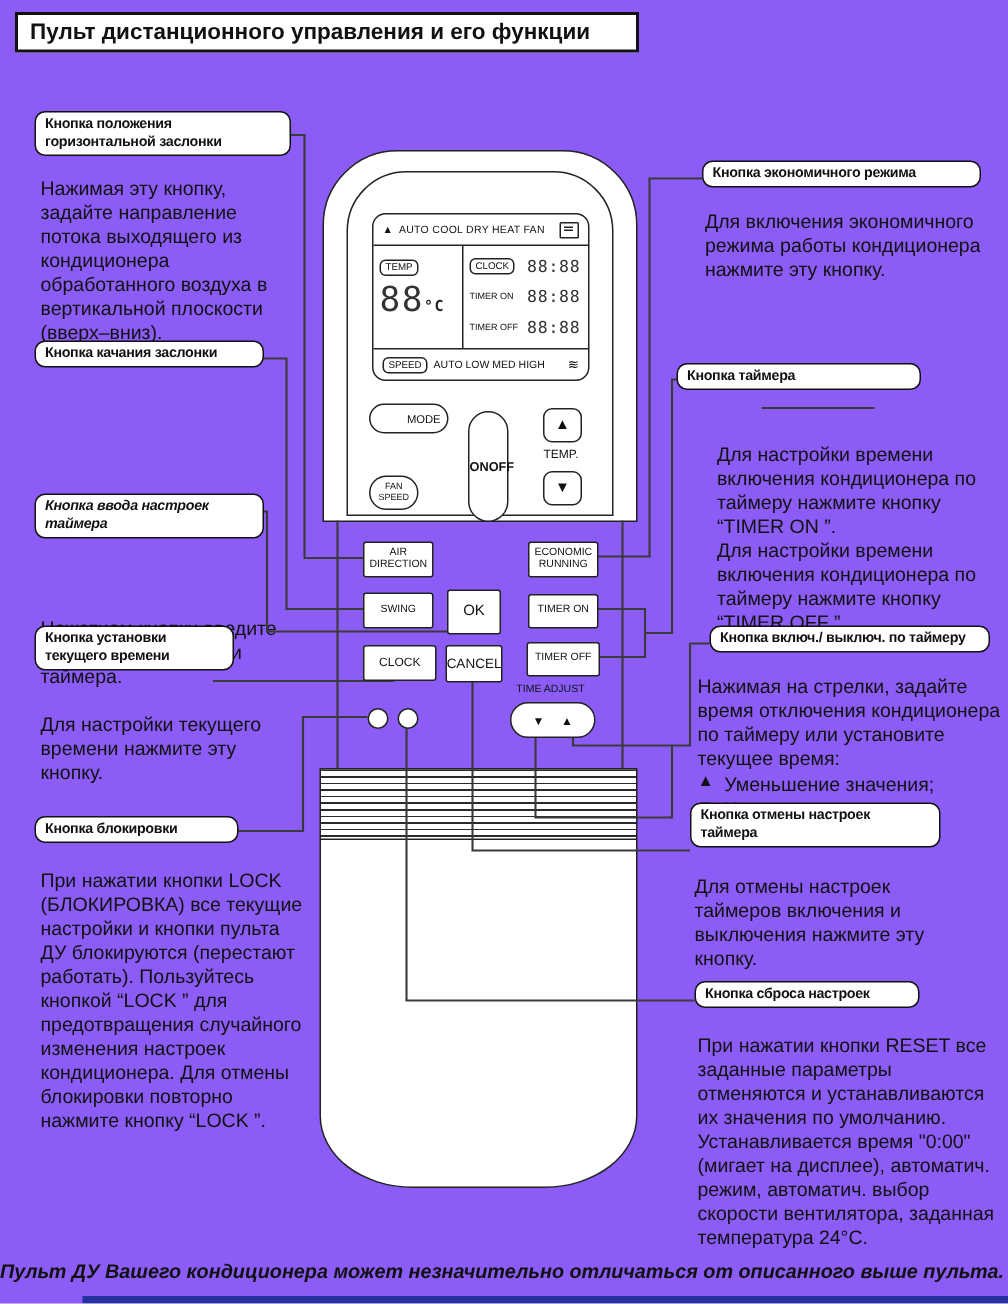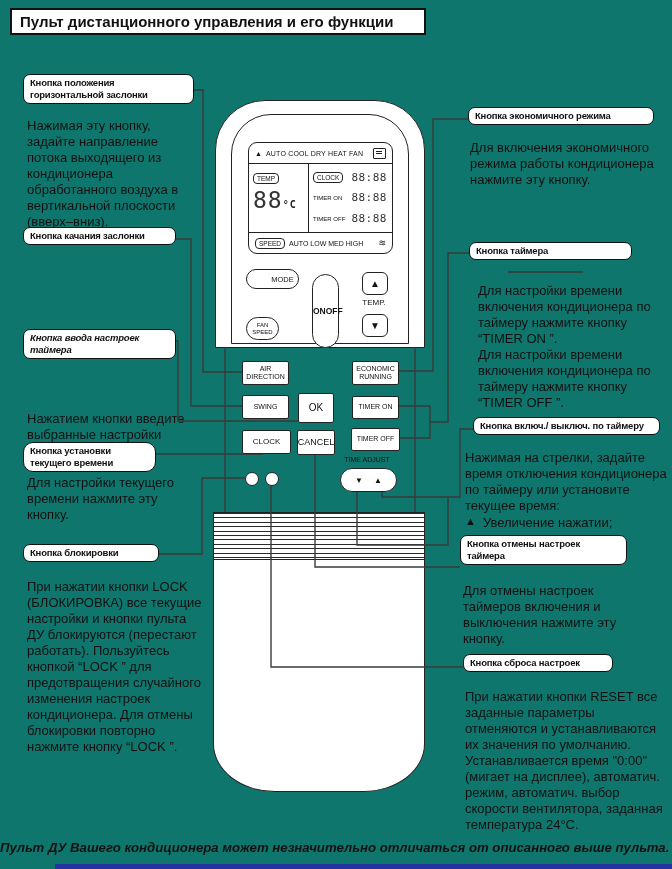--- a/index.html
+++ b/index.html
@@ -1,27 +1,27 @@
 <!DOCTYPE html>
 <html><head>
 <meta charset="utf-8">
 <style>
   html,body{margin:0;padding:0;background:#e8e8e8;}
-  .page{position:relative;width:672px;height:869px;background:#0f766e;overflow:hidden;
+  .page{position:relative;width:672px;height:869px;background:#8b5cf6;overflow:hidden;
         font-family:"Liberation Sans","DejaVu Sans",sans-serif;color:#111;}
   .abs{position:absolute;}
 
   .title-box{left:10px;top:8px;width:396px;border:2px solid #111;padding:3px 8px;
              font-size:15px;font-weight:bold;z-index:6;background:#fff;}
 
   .callout{border:1.6px solid #111;border-radius:7px;background:#fff;padding:2px 6px;
            font-size:9.5px;font-weight:bold;line-height:1.25;letter-spacing:-0.2px;z-index:6;}
 
   .para{font-size:13px;line-height:1.23;z-index:2;}
-  .pre{white-space:pre-line;}
+  .pre{white-space:pre-line;margin-top:12px;}
   .arrow-row{display:flex;gap:7px;margin-top:1px;}
   .arrow-glyph{font-size:11px;}
 
   svg.lines{left:0;top:0;z-index:3;pointer-events:none;}
   svg.lines polyline, svg.lines line{fill:none;stroke:#3a3a3a;stroke-width:1.4;}
 
   
   .shell-outer{left:215px;top:100px;width:208px;height:246px;border:1.6px solid #222;
                border-radius:50px 50px 0 0;z-index:1;background:#fff;}
   .shell-inner{left:231px;top:114px;width:176px;height:228px;border:1.4px solid #222;
@@ -98,39 +98,39 @@
   </svg>
 
   <div class="abs para" style="left:27px;top:118px;width:168px;">Нажимая эту кнопку, задайте направление потока выходящего из кондиционера обработанного воздуха в вертикальной плоскости (вверх–вниз).</div>
   <div class="abs callout" style="left:23px;top:74px;width:157px;">Кнопка положения горизонтальной заслонки</div>
 
   <div class="abs callout" style="left:23px;top:227px;width:139px;">Кнопка качания заслонки</div>
 
   <div class="abs callout" style="left:23px;top:329px;width:139px;font-style:italic;">Кнопка ввода настроек таймера</div>
   <div class="abs para" style="left:27px;top:363px;width:160px;margin-top:48px;">Нажатием кнопки введите выбранные настройки таймера.</div>
 
-  <div class="abs callout" style="left:23px;top:442px;width:119px;border-radius:10px;">Кнопка установки текущего времени</div>
+  <div class="abs callout" style="left:23px;top:417px;width:119px;">Кнопка установки текущего времени</div>
   <div class="abs para" style="left:27px;top:475px;width:175px;">Для настройки текущего времени нажмите эту кнопку.</div>
 
   <div class="abs callout" style="left:23px;top:544px;width:122px;">Кнопка блокировки</div>
   <div class="abs para" style="left:27px;top:579px;width:180px;">При нажатии кнопки LOCK (БЛОКИРОВКА) все текущие настройки и кнопки пульта ДУ блокируются (перестают работать). Пользуйтесь кнопкой “LOCK ” для предотвращения случайного изменения настроек кондиционера. Для отмены блокировки повторно нажмите кнопку “LOCK ”.</div>
 
   <div class="abs callout" style="left:468px;top:107px;width:172px;">Кнопка экономичного режима</div>
   <div class="abs para" style="left:470px;top:140px;width:196px;">Для включения экономичного режима работы кондиционера нажмите эту кнопку.</div>
 
-  <div class="abs callout" style="left:469px;top:242px;width:149px;">Кнопка таймера</div>
+  <div class="abs callout" style="left:451px;top:242px;width:149px;">Кнопка таймера</div>
   <div class="abs para pre" style="left:478px;top:283px;width:180px;">Для настройки времени включения кондиционера по таймеру нажмите кнопку “TIMER ON ”.
 Для настройки времени включения кондиционера по таймеру нажмите кнопку “TIMER OFF ”.</div>
 
   <div class="abs callout" style="left:473px;top:417px;width:173px;">Кнопка включ./ выключ. по таймеру</div>
   <div class="abs" style="left:465px;top:450px;width:202px;z-index:2;">
     <div class="para">Нажимая на стрелки, задайте время отключения кондиционера по таймеру или установите текущее время:</div>
     <div class="arrow-row">
       <span class="arrow-glyph">▲</span>
-      <span class="para">Увеличение нажатии;</span>
+      <span class="para">Уменьшение значения;</span>
     </div>
     <div class="arrow-row">
       <span class="arrow-glyph">▼</span>
       <span class="para">Уменьшение значения.</span>
     </div>
   </div>
 
   <div class="abs callout" style="left:460px;top:535px;width:153px;">Кнопка отмены настроек таймера</div>
   <div class="abs para" style="left:463px;top:583px;width:168px;">Для отмены настроек таймеров включения и выключения нажмите эту кнопку.</div>
 

